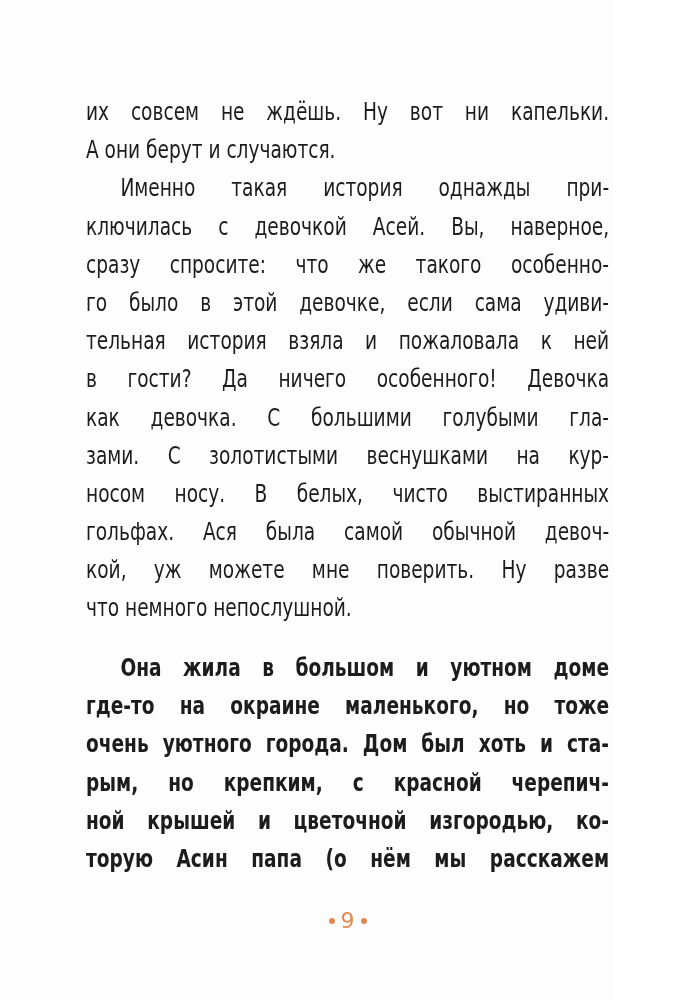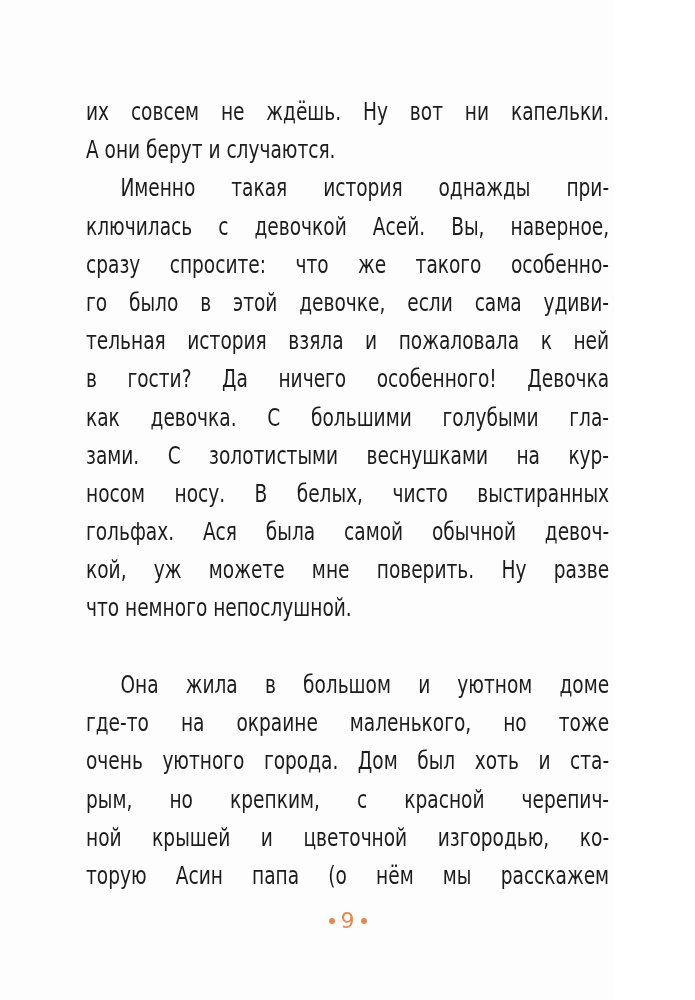--- a/index.html
+++ b/index.html
@@ -41,21 +41,21 @@
     width: 116.3%;
   }
   .line.last {
     text-align-last: left;
   }
   .line.indent {
     padding-left: 40px;
     box-sizing: border-box;
   }
   .block-1 { top: 93px; }
-  .block-2 { top: 666px; }
+  .block-2 { top: 649px; font-weight: bold; }
   .page-number {
     position: absolute;
     top: 906px;
     left: 0;
     width: 695px;
     text-align: center;
     color: #e3894f;
     font-family: "DejaVu Sans", sans-serif;
     font-size: 22px;
     line-height: 30px;

